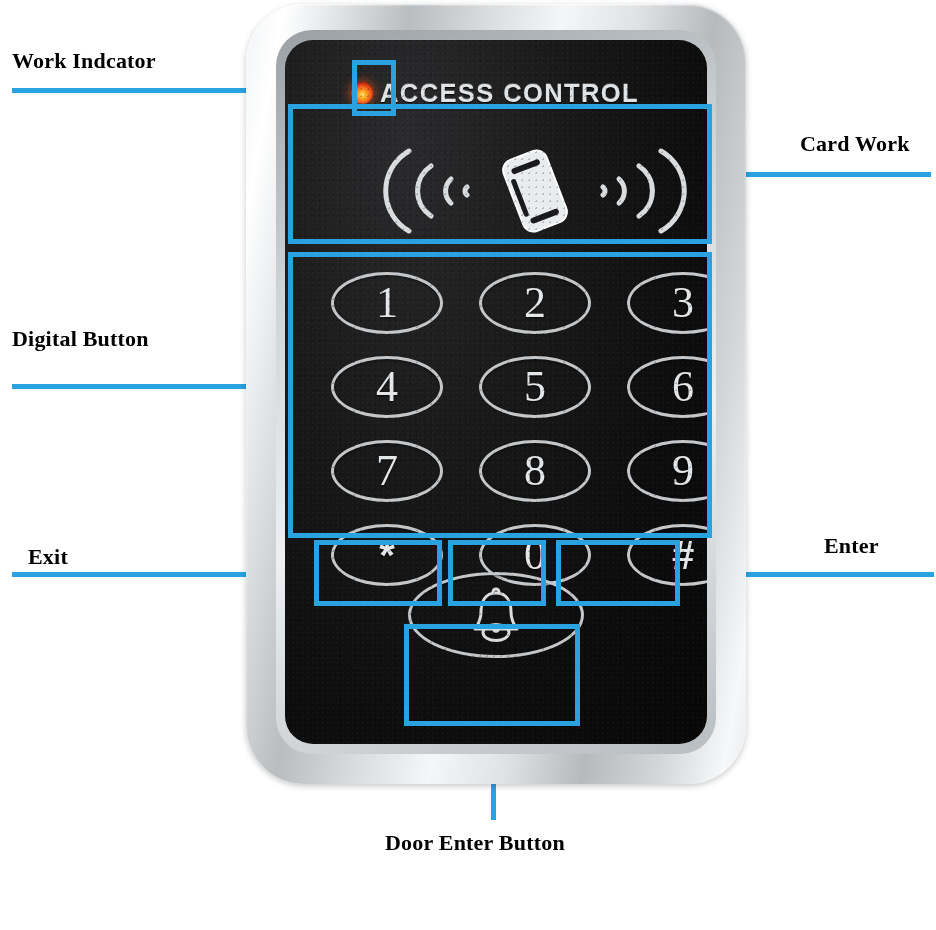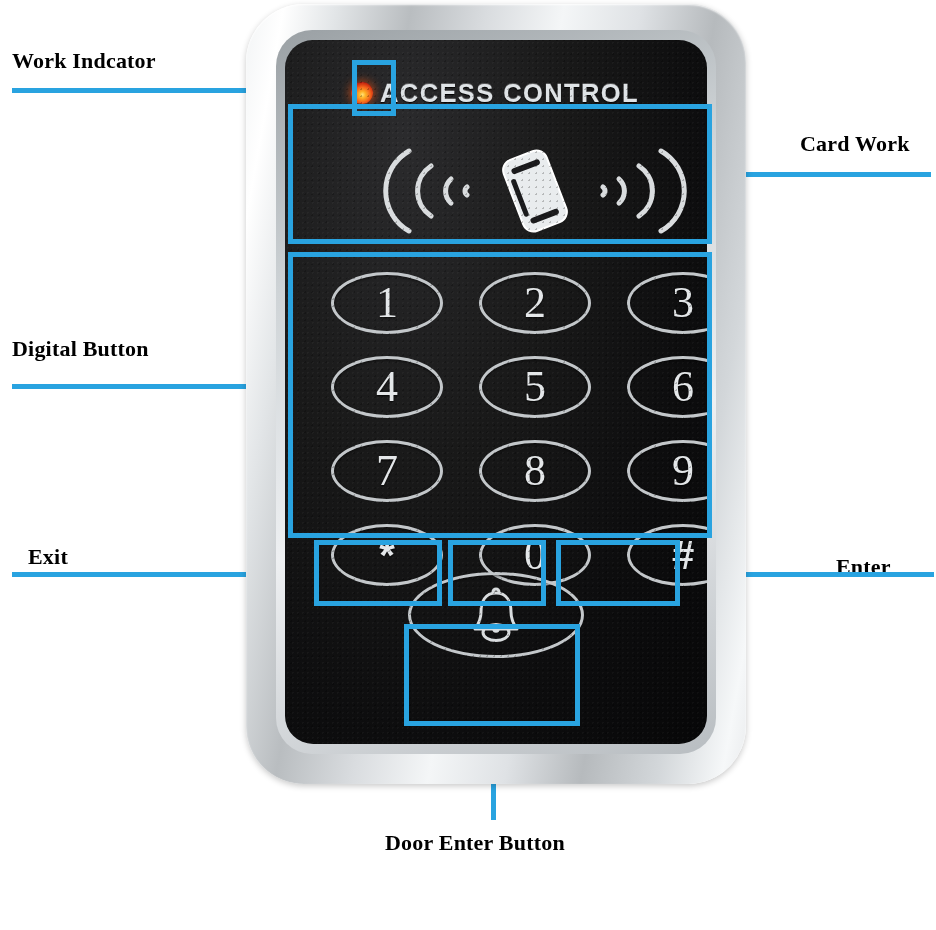--- a/index.html
+++ b/index.html
@@ -200,27 +200,27 @@
 </style>
 </head>
 <body>
 
 <div class="anno-label" style="left:12px; top:50px;">Work Indcator</div>
 <div class="anno-line h" style="left:12px; top:88px; width:345px;"></div>
 
 <div class="anno-label" style="left:800px; top:133px;">Card Work</div>
 <div class="anno-line h" style="left:707px; top:172px; width:224px;"></div>
 
-<div class="anno-label" style="left:12px; top:338px;">Digital Button</div>
+<div class="anno-label" style="left:12px; top:328px;">Digital Button</div>
 <div class="anno-line h" style="left:12px; top:384px; width:283px;"></div>
 
 <div class="anno-label" style="left:28px; top:546px;">Exit</div>
 <div class="anno-line h" style="left:12px; top:572px; width:306px;"></div>
 
-<div class="anno-label" style="left:824px; top:556px;margin-left:12px;">Enter</div>
+<div class="anno-label" style="left:824px; top:535px;">Enter</div>
 <div class="anno-line h" style="left:668px; top:572px; width:266px;"></div>
 
 <div class="anno-label" style="left:385px; top:832px;">Door Enter Button</div>
 <div class="anno-line v" style="left:491px; top:726px; height:94px;"></div>
 
 <div id="device">
 
   <div class="bezel"></div>
   <div class="bezel-inner-shadow"></div>
 

